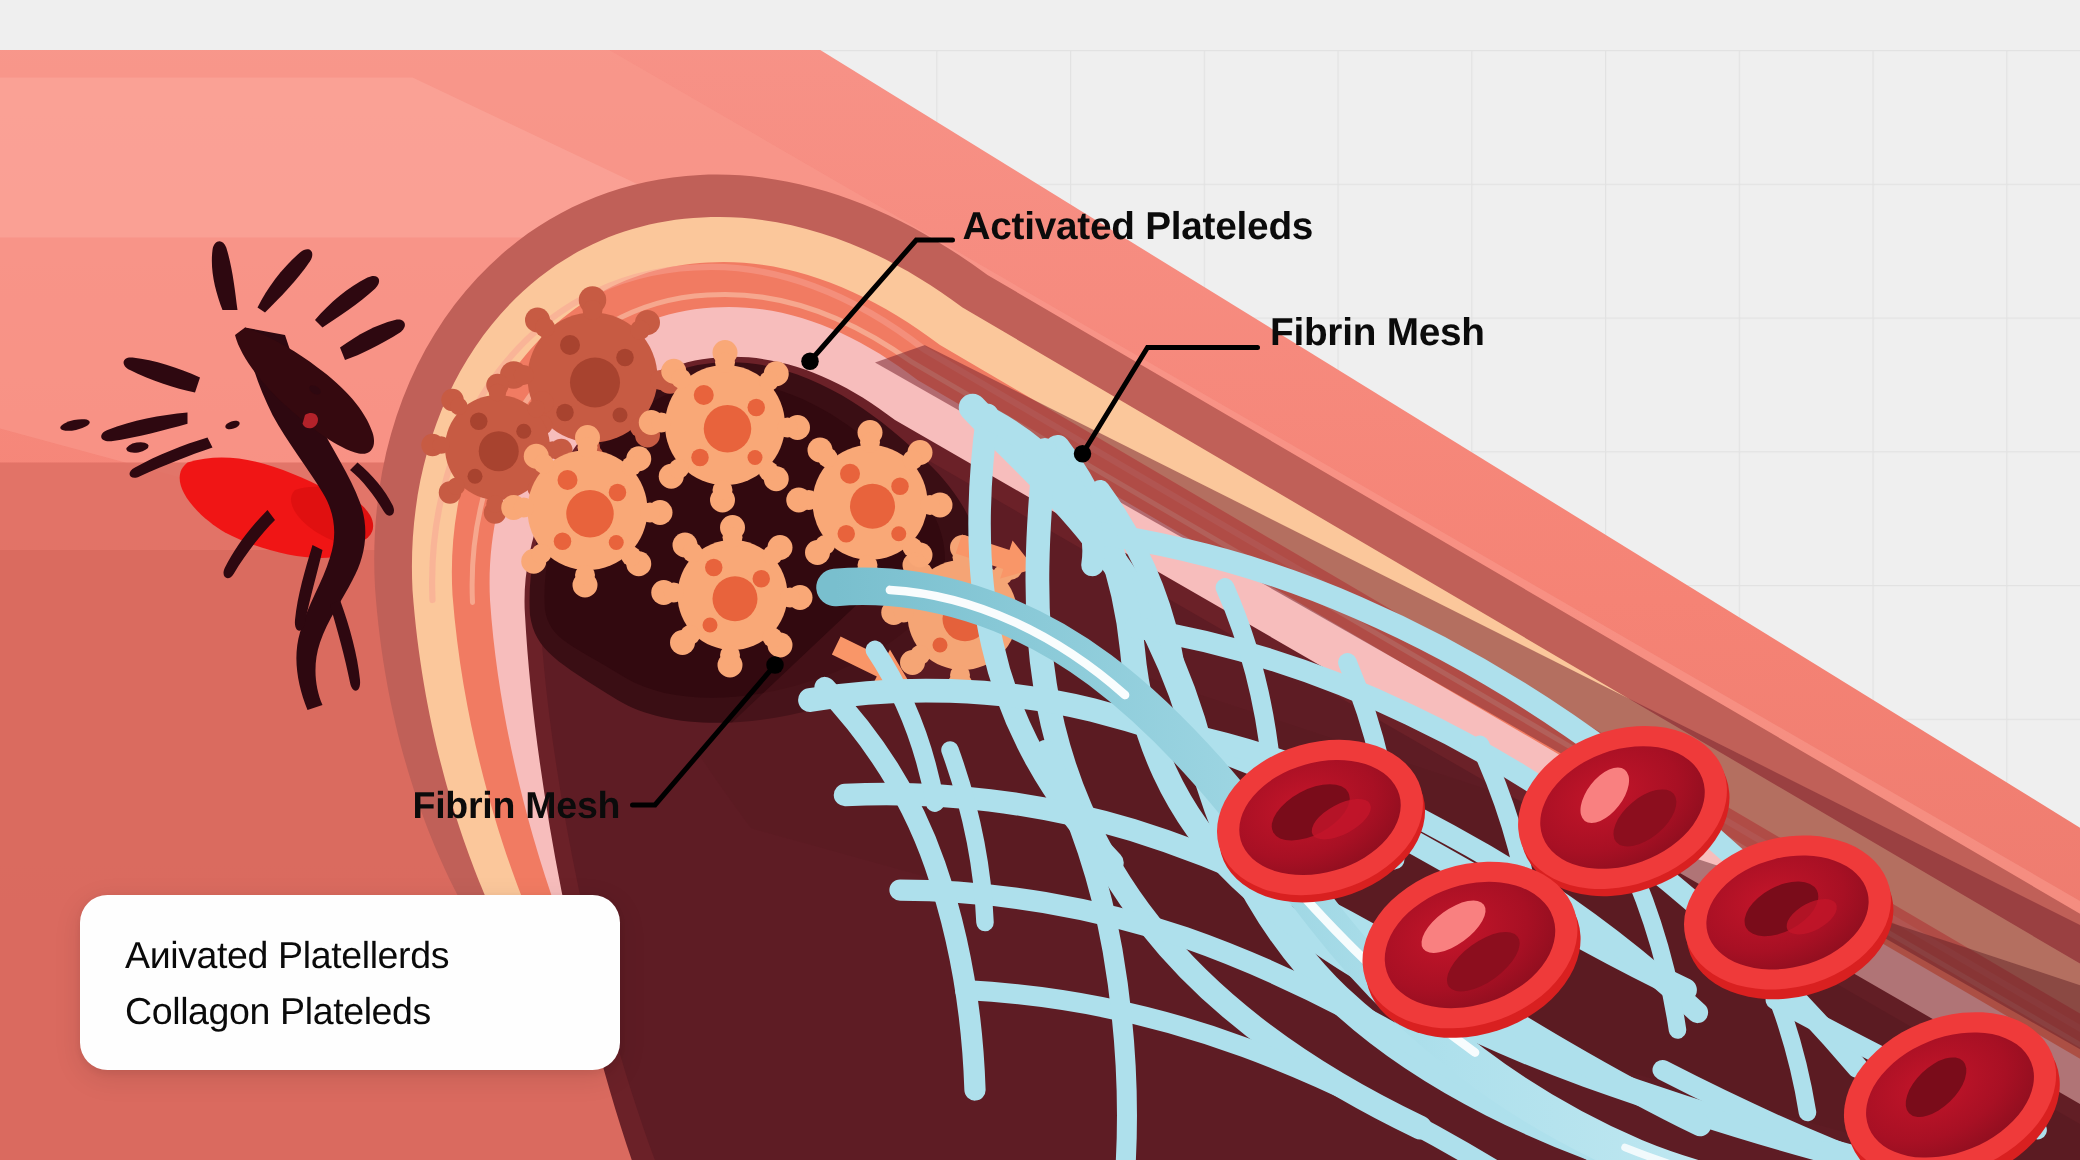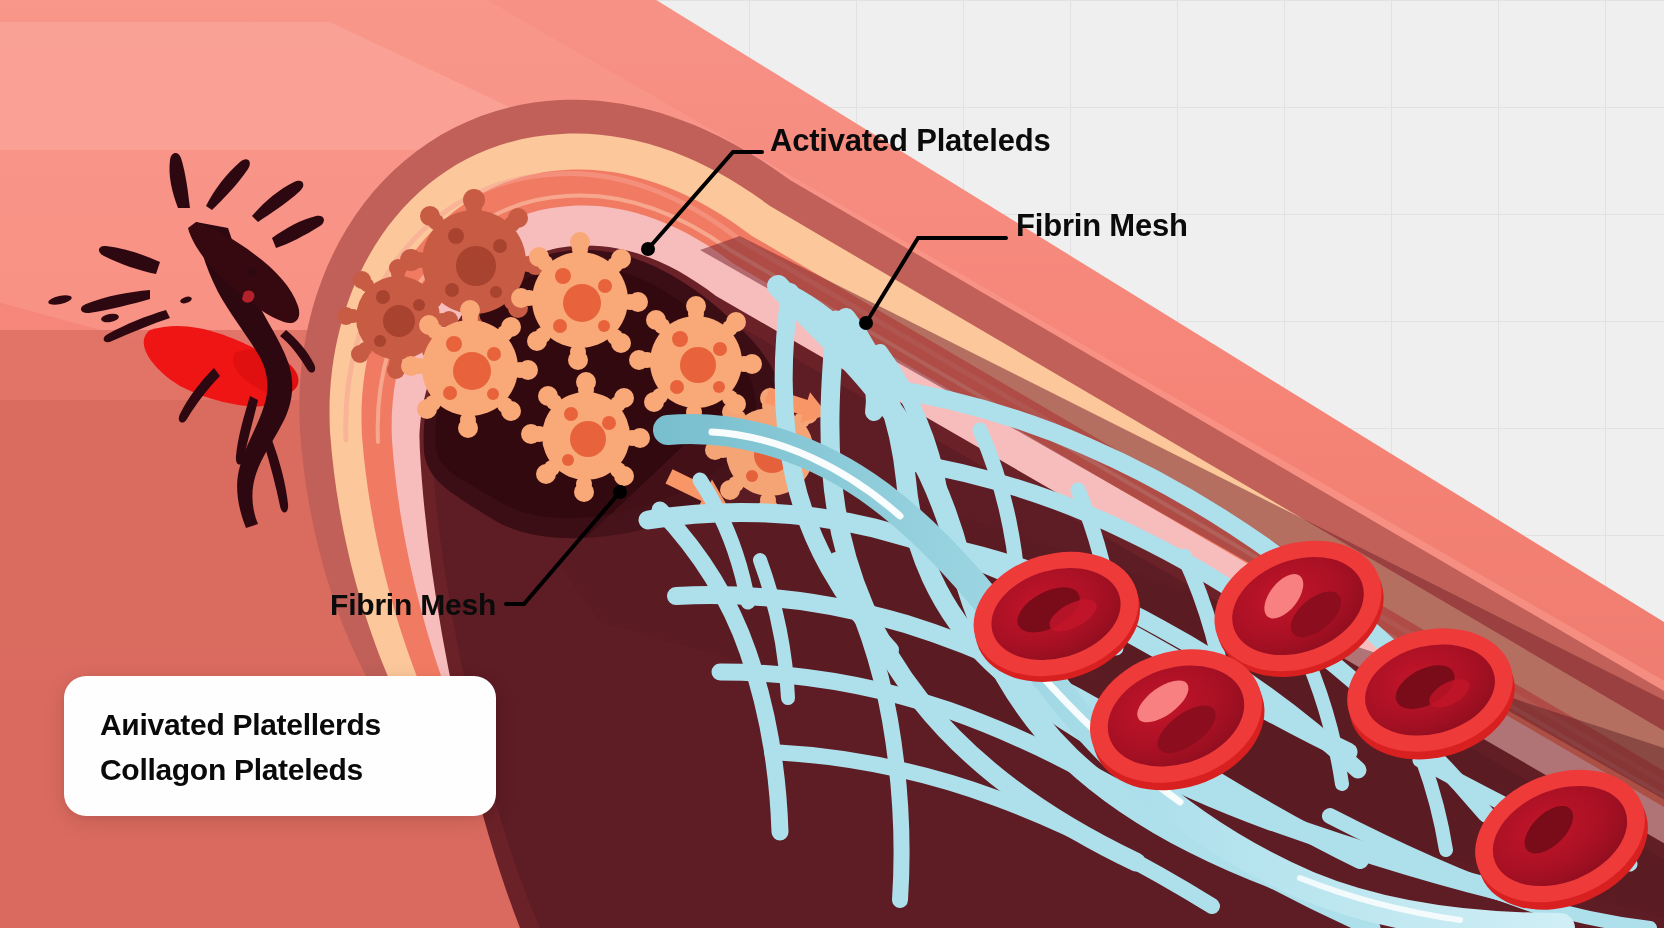--- a/index.html
+++ b/index.html
@@ -2,21 +2,21 @@
 <html><head>
 <meta charset="utf-8">
 <style>
   * { margin:0; padding:0; box-sizing:border-box; }
   html,body { width:1664px; height:928px; overflow:hidden; }
   body {
     font-family:"Liberation Sans", sans-serif;
     background:#EFEFEF;
     position:relative;
   }
-  #stage { position:absolute; inset:0; width:1664px; height:764px; }
+  #stage { position:absolute; inset:0; width:1664px; height:764px;margin-top:40px; }
   #stage svg.full { position:absolute; inset:0; width:1664px; height:928px; display:block; }
 
   .callout-text {
     position:absolute;
     font-weight:700;
     color:#0B0B0B;
     white-space:nowrap;
     letter-spacing:-0.2px;
   }
   #lbl-activated-platelets { left:770px; top:123px; font-size:31px; }
@@ -27,21 +27,21 @@
     position:absolute;
     left:64px; top:676px;
     width:432px; height:140px;
     background:#FEFEFE;
     border-radius:22px;
     box-shadow:0 6px 22px rgba(0,0,0,0.10), 0 2px 6px rgba(0,0,0,0.06);
     padding:26px 0 0 36px;
   }
   #legend-card .line {
     font-size:30px;
-    font-weight:700;
+    font-weight:400;
     color:#0A0A0A;
     line-height:45px;
     letter-spacing:-0.3px;
     white-space:nowrap;
   }
 </style>
 </head>
 <body>
 
 <div id="stage">

